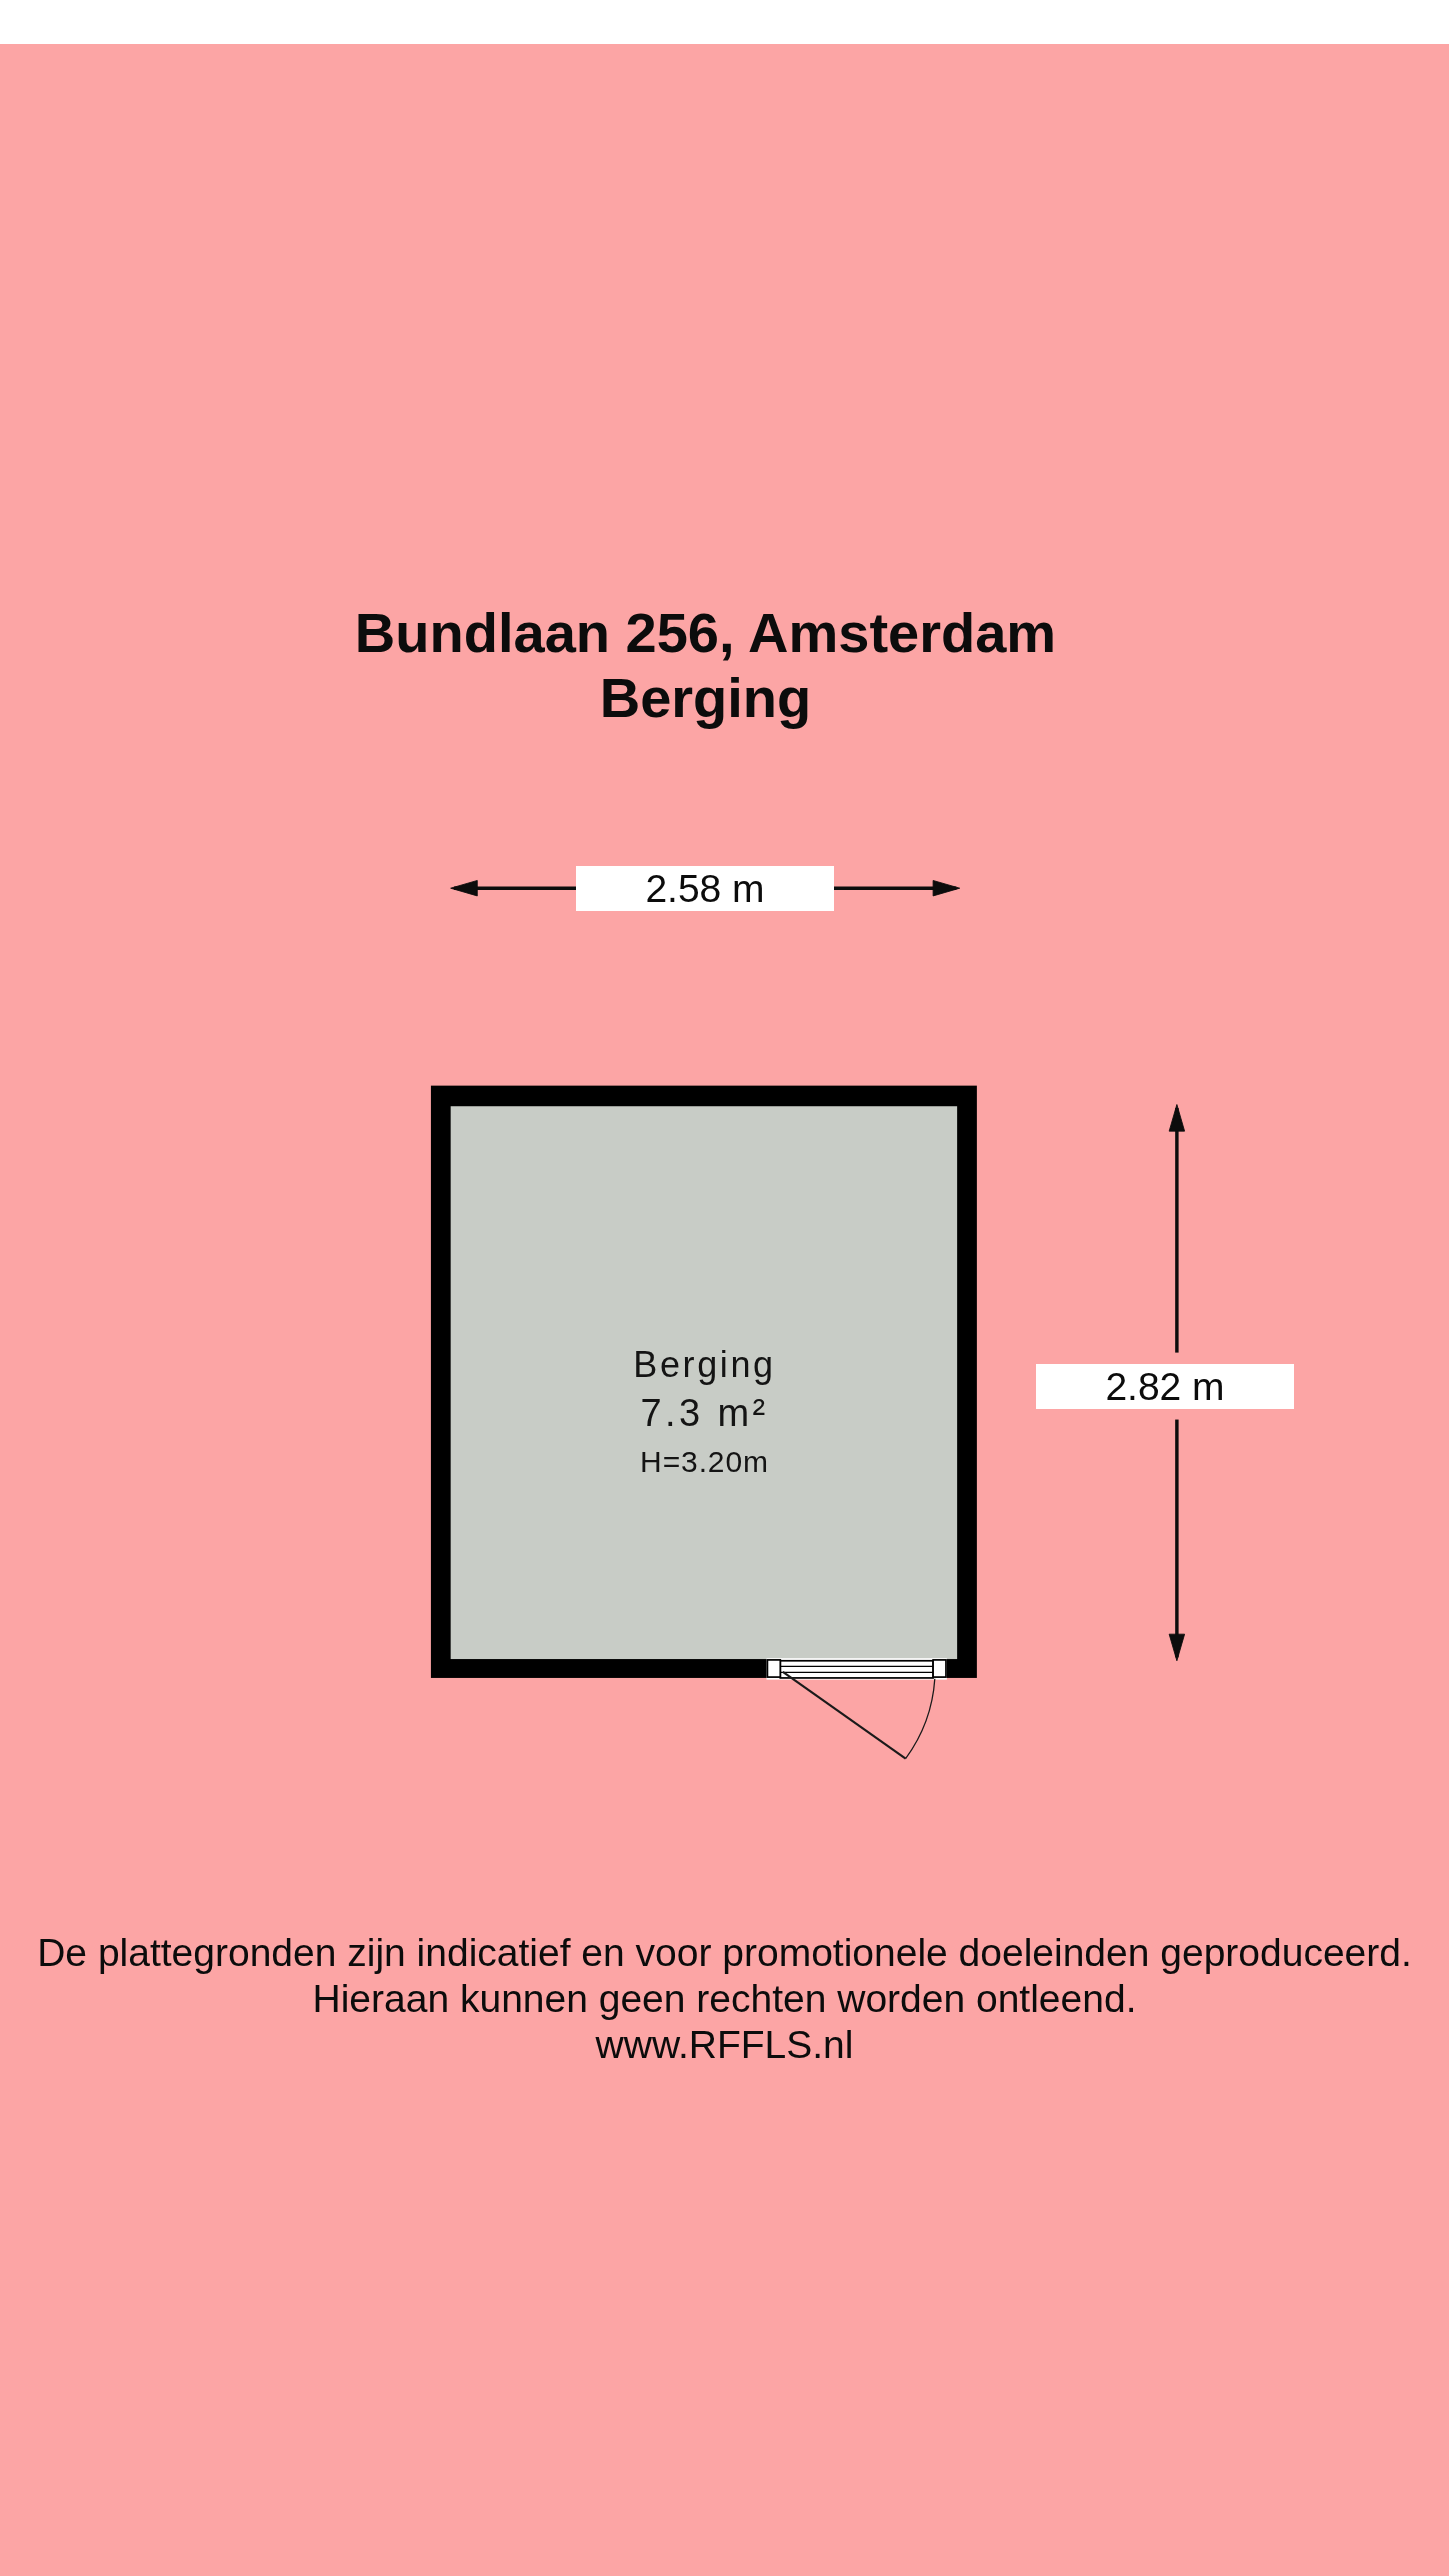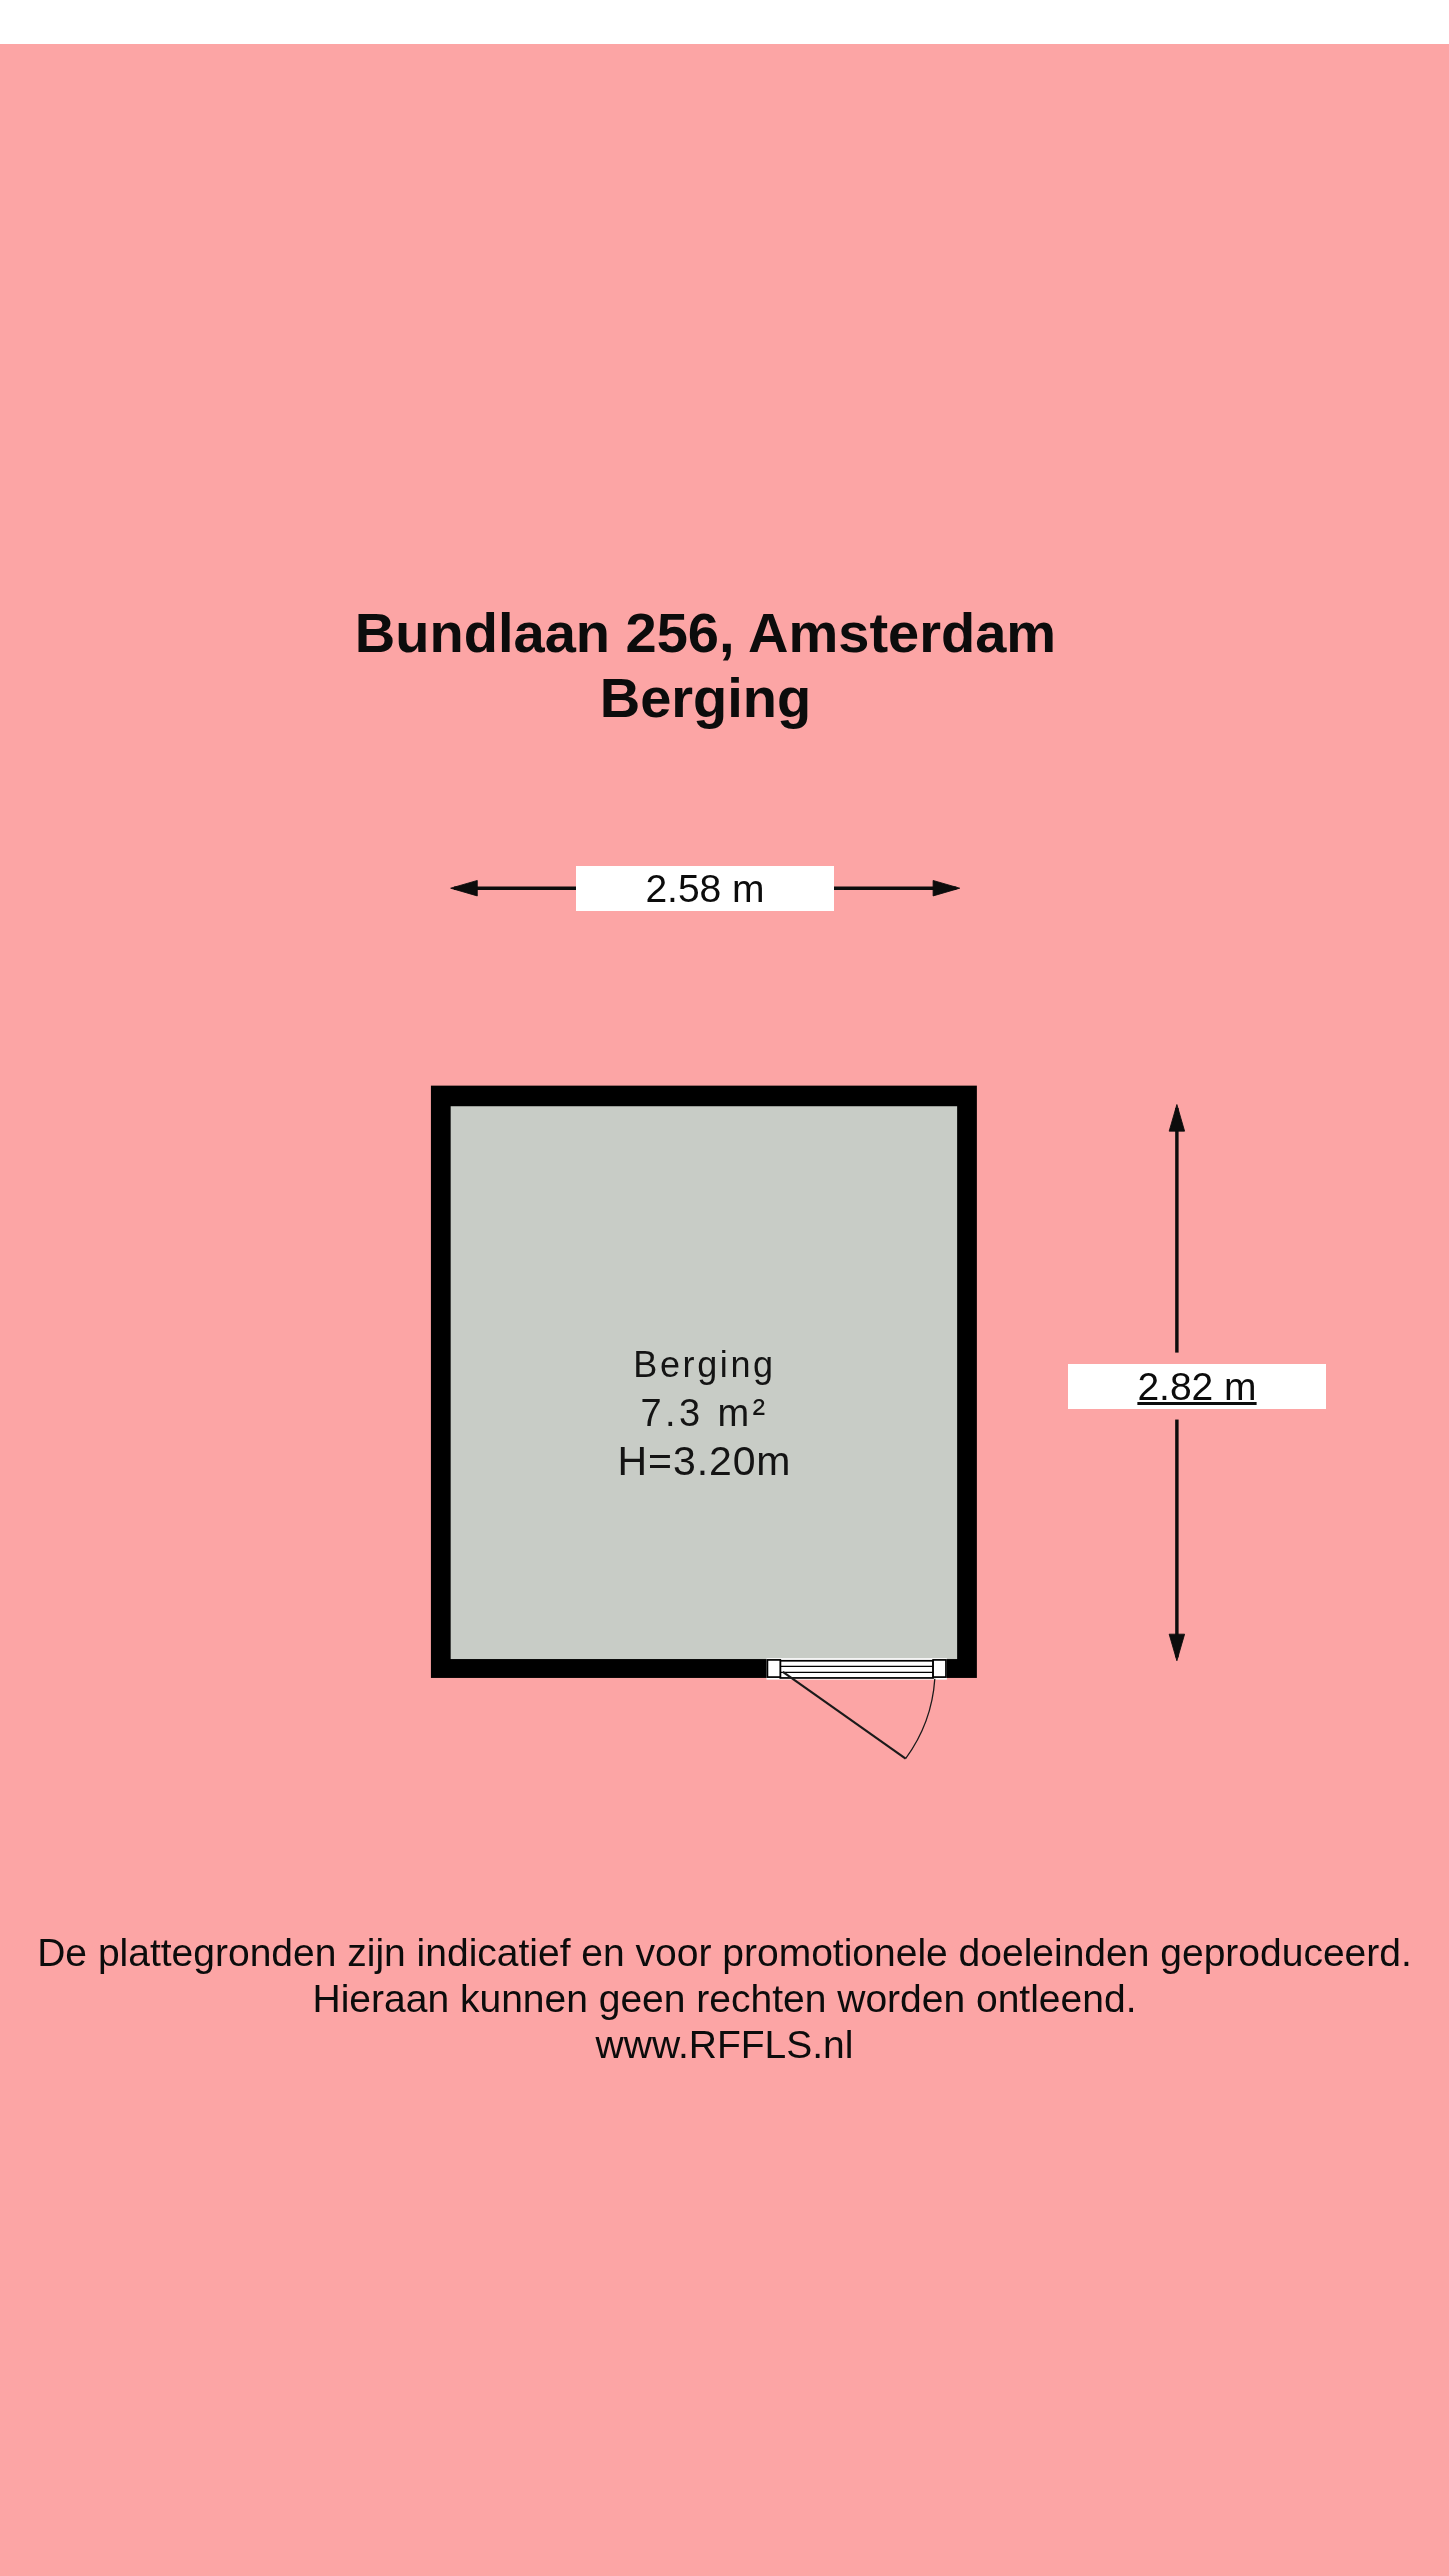--- a/index.html
+++ b/index.html
@@ -44,21 +44,21 @@
   .dim-label {
     width: 258px;
     height: 45px;
     line-height: 45px;
     text-align: center;
     font-size: 39px;
     color: #0c0c0c;
     background: #ffffff;
   }
   .dim-label.horiz { left: 576px; top: 822px; text-align: center; }
-  .dim-label.vert  { left: 1068px; top: 1320px; text-decoration: underline; }
+  .dim-label.vert  { left: 1036px; top: 1320px; }
 
   
   .room-label-block {
     left: 275px;
     top: 1298px;
     width: 859px;
     text-align: center;
     color: #141414;
   }
   .room-name {
@@ -67,21 +67,21 @@
     letter-spacing: 2.6px;
   }
   .room-area {
     font-size: 38px;
     line-height: 43px;
     letter-spacing: 3.4px;
     margin-top: 5.2px;
     text-align: center;
   }
   .room-height {
-    font-size: 41px;
+    font-size: 30px;
     line-height: 39px;
     letter-spacing: 0.9px;
     margin-top: 6.9px;
   }
 
   
   .footer-block {
     left: 0;
     top: 1886px;
     width: 1449px;

